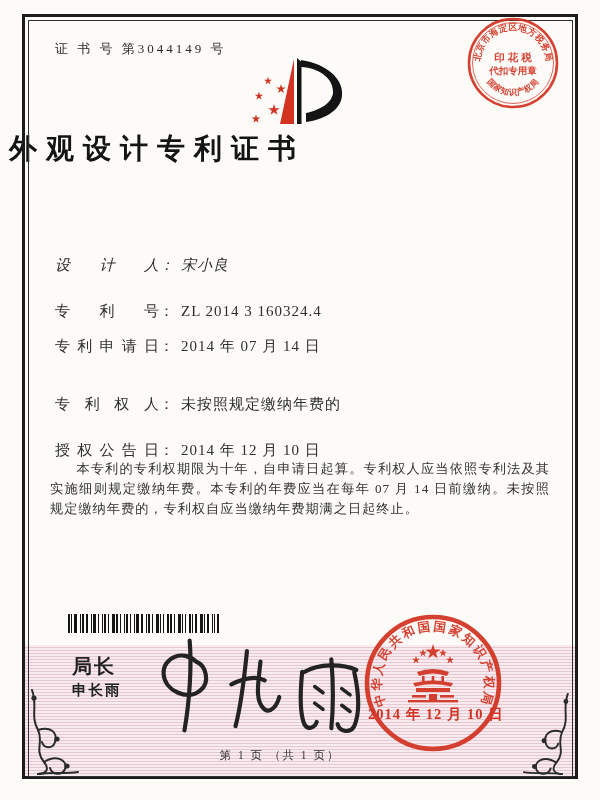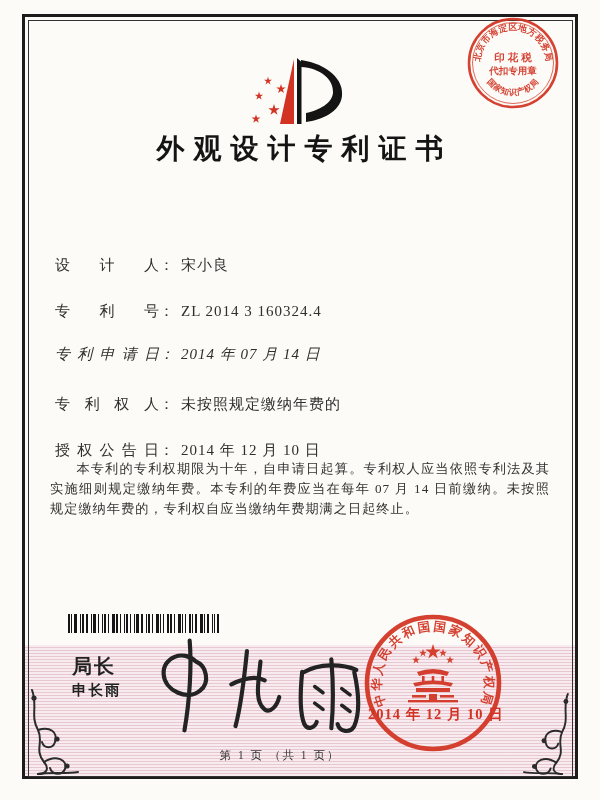--- a/index.html
+++ b/index.html
@@ -13,32 +13,32 @@
   .page{position:relative;width:600px;height:800px;background:var(--paper);overflow:hidden;}
 
   .border-outer{position:absolute;left:22px;top:14px;width:550px;height:759px;border:3px solid #1c1c1c;z-index:4;pointer-events:none;}
   .border-inner{position:absolute;left:28px;top:20px;width:543px;height:755px;border:1px solid #333;z-index:4;pointer-events:none;}
 
   .pink-band{position:absolute;left:25px;top:645px;width:550px;height:132px;z-index:1;
     background:repeating-linear-gradient(0deg, rgba(201,129,148,0.30) 0 1px, rgba(248,236,240,0.9) 1px 3px), var(--band-pink);}
 
   .cert-no{position:absolute;left:55px;top:40px;font-size:13px;letter-spacing:3px;color:var(--ink);z-index:3;}
 
-  .title{position:absolute;left:0;top:130px;width:600px;text-align:center;font-size:28px;font-weight:bold;
+  .title{position:absolute;left:0;top:130px;width:600px;text-align:left;font-size:28px;font-weight:bold;
     letter-spacing:9px;text-indent:9px;color:#141414;z-index:3;}
 
   .logo{position:absolute;left:248px;top:55px;width:100px;height:72px;z-index:3;}
 
   .tax-stamp{position:absolute;left:463px;top:13px;width:100px;height:100px;z-index:5;opacity:.92;}
   .stamp-text{font-family:"Liberation Sans","DejaVu Sans",sans-serif;font-weight:bold;}
 
   .field-row{position:absolute;left:55px;font-size:15px;color:#2f2f2f;z-index:3;white-space:nowrap;}
   .field-label{display:inline-block;width:104px;text-align:justify;text-align-last:justify;}
   .field-value{margin-left:7px;letter-spacing:1px;}
-  .fr0{top:210px;} .fr1{top:256px;} .fr2{top:302px;} .fr3{top:345px;font-style:italic;} .fr4{top:395px;} .fr5{top:441px;}
+  .fr0{top:210px;} .fr1{top:256px;font-style:italic;} .fr2{top:302px;} .fr3{top:337px;} .fr4{top:395px;} .fr5{top:441px;}
 
   .body-text{position:absolute;left:50px;top:459px;width:500px;z-index:3;
     font-size:13.2px;line-height:20px;letter-spacing:1px;color:#333;text-align:justify;}
   .body-text p{margin:0;text-indent:2em;}
 
   .barcode{position:absolute;left:68px;top:614px;width:164px;height:19px;display:flex;align-items:stretch;z-index:3;}
   .barcode div{background:#151515;height:100%;}
 
   .sig-title{position:absolute;left:72px;top:653px;font-family:"Liberation Sans","DejaVu Sans",sans-serif;
     font-weight:bold;font-size:20px;letter-spacing:2px;color:#222;z-index:3;}
@@ -68,20 +68,21 @@
   </defs>
 </svg>
 
 <div class="page">
 
   <div class="pink-band"></div>
 
   <div class="border-outer"></div>
   <div class="border-inner"></div>
 
+  <div class="cert-no">证 书 号 第3044149 号</div>
 
   <svg class="tax-stamp" viewBox="0 0 100 100">
     <circle cx="50" cy="50" r="44" class="red-stroke" stroke-width="2.6"></circle>
     <circle cx="50" cy="50" r="40.5" class="red-stroke" stroke-width="0.8"></circle>
     <defs>
       <path id="ts-top" d="M17,50 A33,33 0 0 1 83,50"></path>
       <path id="ts-bot" d="M23.8,68.4 A32,32 0 0 0 76.2,68.4"></path>
     </defs>
     <text class="red-fill stamp-text" font-size="8.8" letter-spacing="0.4">
       <textPath href="#ts-top" startOffset="50%" text-anchor="middle">北京市海淀区地方税务局</textPath>

